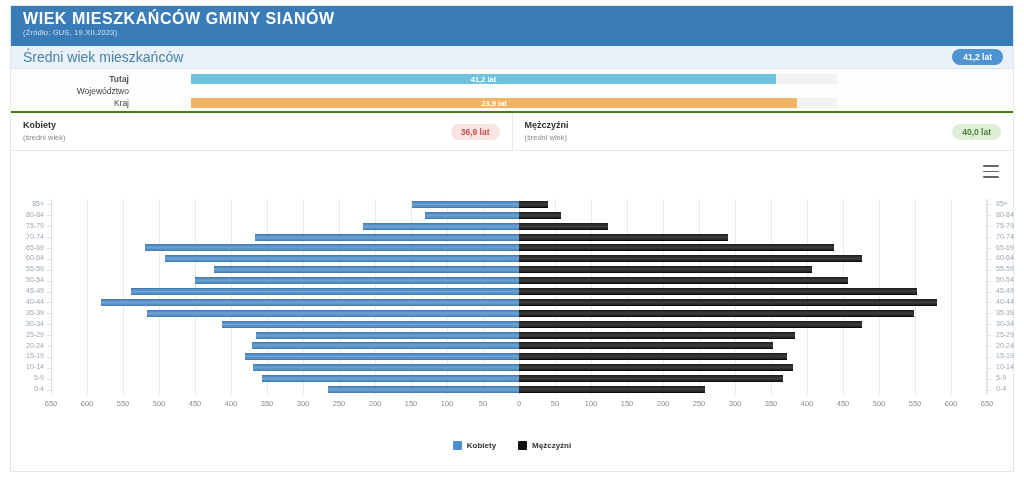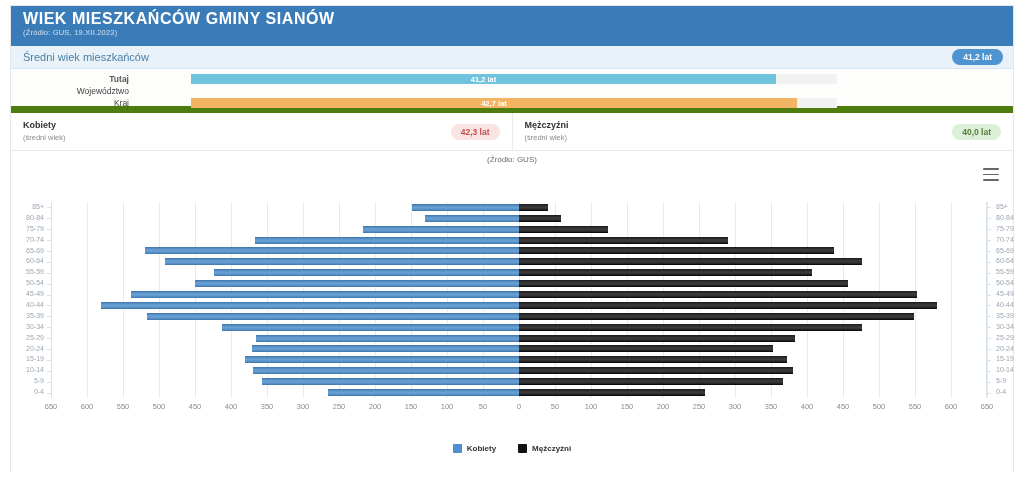--- a/index.html
+++ b/index.html
@@ -50,38 +50,38 @@
   .subbar {
     height: 23px;
     background: #e8f2f8;
     border-bottom: 1px solid #d6e5ef;
     display: flex;
     align-items: center;
     padding: 0 10px 0 12px;
     position: relative;
   }
   .subbar-label {
-    font-size: 11px;
+    font-size: 14px;
     color: #4a7fa5;
   }
   .pill {
     margin-left: auto;
     font-size: 8.5px;
     font-weight: bold;
     color: #ffffff;
     background: #4d94d1;
     border-radius: 9px;
     padding: 2.5px 11px 3px;
     line-height: 10px;
   }
 
   
   .cmp {
     background: #fdfdfb;
-    border-bottom: 7px solid #4d7c0f;
+    border-bottom: 2px solid #4d7c0f;
     padding: 5px 0 6px 0;
     height: 44px;
   }
   .cmp-row {
     display: flex;
     align-items: center;
     height: 10px;
     margin-bottom: 2px;
   }
   .cmp-name {
@@ -298,45 +298,44 @@
             </div>
           </div>
         </div>
         <div class="cmp-row">
           <div class="cmp-name normal">Województwo</div>
         </div>
         <div class="cmp-row">
           <div class="cmp-name normal">Kraj</div>
           <div class="cmp-track">
             <div class="cmp-fill" style="width: 93.8462%; background: rgb(242, 180, 99);">
-              <span class="cmp-val">42,7 lat</span>
+              <span class="cmp-val">23,9 lat</span>
             </div>
           </div>
         </div>
       </div>
 
     <div class="gender-row" id="gender-block">
         <div class="gender-cell">
           <div class="gender-txt">
             <div class="gender-name">Kobiety</div>
             <div class="gender-sub">(średni wiek)</div>
           </div>
-          <span class="gpill f">42,3 lat</span>
+          <span class="gpill f">36,9 lat</span>
         </div>
         <div class="gender-cell">
           <div class="gender-txt">
             <div class="gender-name">Mężczyźni</div>
             <div class="gender-sub">(średni wiek)</div>
           </div>
           <span class="gpill m">40,0 lat</span>
         </div>
       </div>
 
     <div class="chart-panel">
-      <div class="chart-subtitle">(Źródło: GUS)</div>
 
       <div class="hamburger">
         <span></span>
         <span></span>
         <span></span>
       </div>
 
       <div class="plot">
         <div class="plot-inner" id="plot-inner">
             <div class="gridline axis0" style="left: 468px;"></div>

